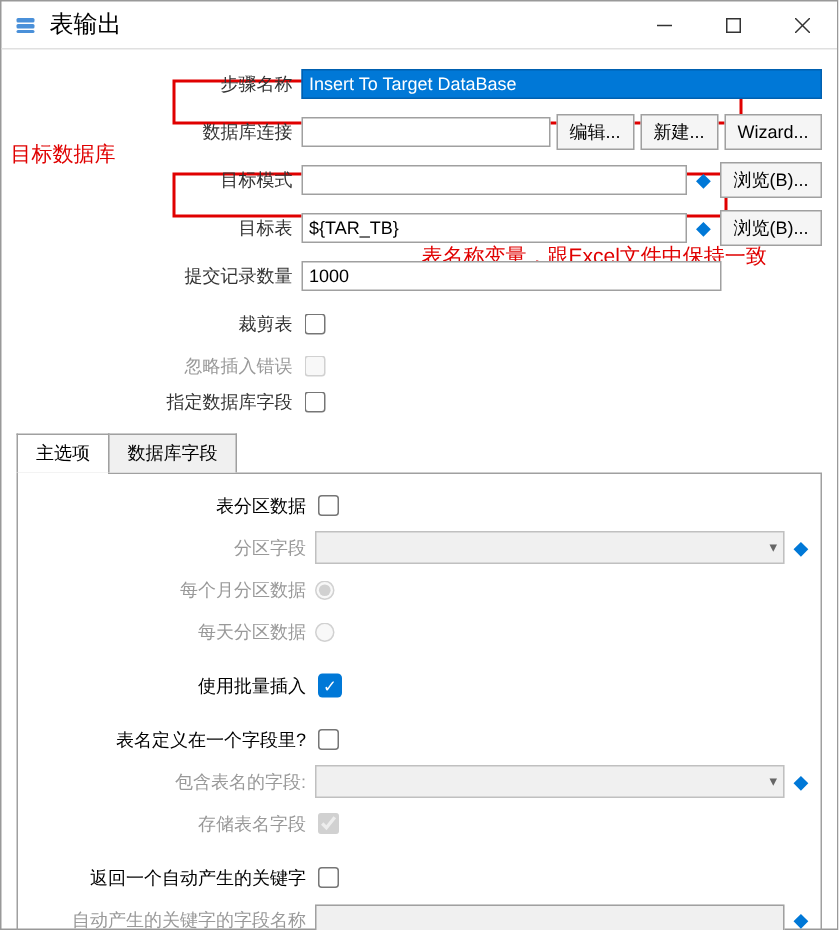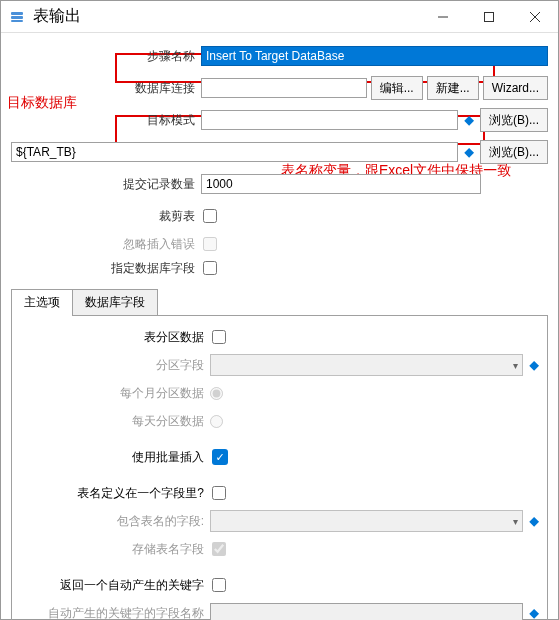--- a/index.html
+++ b/index.html
@@ -85,20 +85,21 @@
       <button class="btn-sm">新建...</button>
       <button class="btn-sm">Wizard...</button>
     </div>
     <div class="form-row">
       <div class="form-label">目标模式</div>
       <input class="form-input" value="" style="">
       <span class="diam">◆</span>
       <button class="btn-sm">浏览(B)...</button>
     </div>
     <div class="form-row">
+      <div class="form-label">目标表</div>
       <input class="form-input" value="${TAR_TB}" style="">
       <span class="diam">◆</span>
       <button class="btn-sm">浏览(B)...</button>
     </div>
     <div class="form-row">
       <div class="form-label">提交记录数量</div>
       <input class="form-input" style="max-width: 280px;" value="1000">
     </div>
     <div class="form-row">
       <div class="form-label">裁剪表</div>

